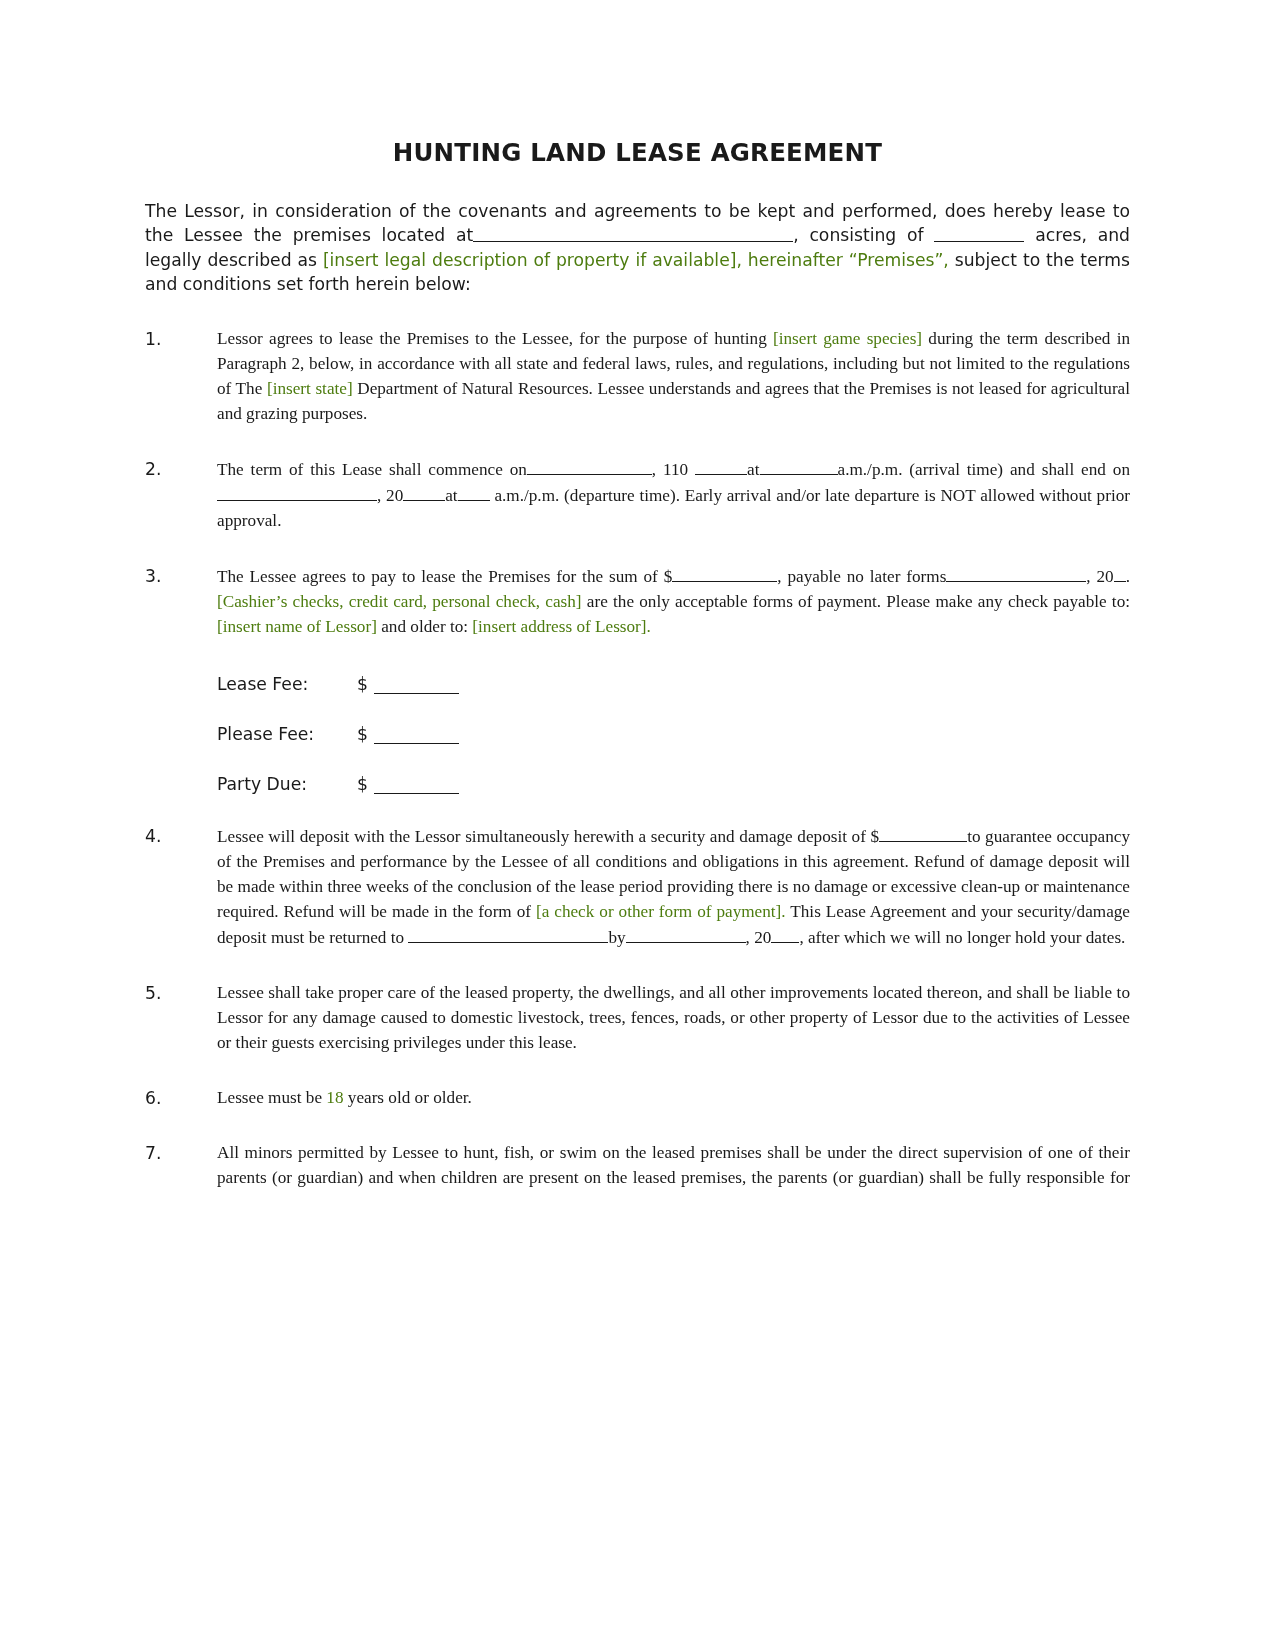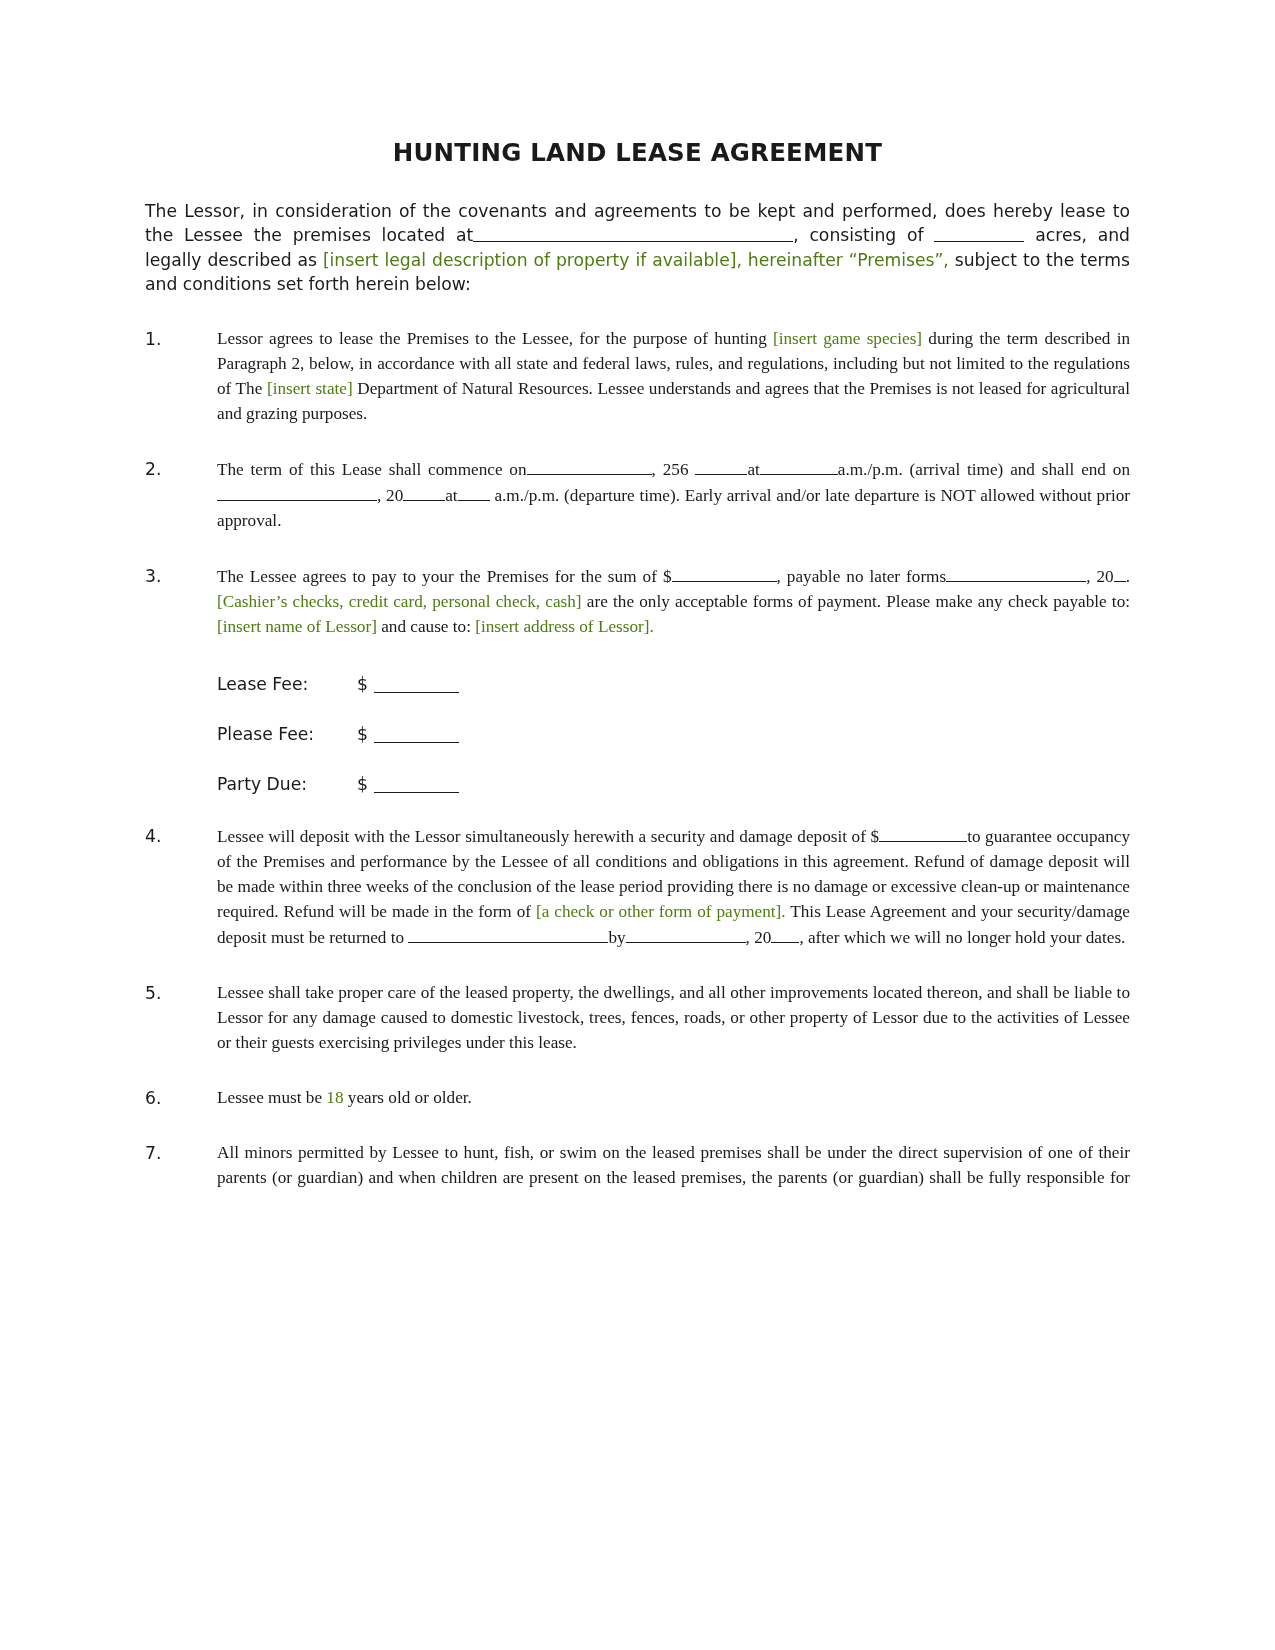--- a/index.html
+++ b/index.html
@@ -87,21 +87,21 @@
   .b-by       { width: 120px; }
   .b-20c      { width: 28px;  }
 
   .fee-rows {
     margin-top: 34px;
     padding-left: 72px;
     font-size: 17.2px;
   }
   .fee-row {
     display: flex;
-    align-items: center;
+    align-items: flex-end;
     margin-bottom: 30px;
   }
   .fee-label { width: 140px; flex: 0 0 140px; }
   .fee-dollar { margin-right: 6px; }
   .b-fee { width: 85px; }
 </style>
 </head>
 <body>
 
 <div class="page">
@@ -126,35 +126,35 @@
       <span class="red">[insert game species]</span>
       <span>during the term described in Paragraph 2, below, in accordance with all state and federal laws, rules, and regulations, including but not limited to the regulations of The</span>
       <span class="red">[insert state]</span>
       <span>Department of Natural Resources. Lessee understands and agrees that the Premises is not leased for agricultural and grazing purposes.</span>
     </div>
   </div>
 
   <div class="numbered">
     <div class="num">2.</div>
     <div class="txt">
-      <span>The term of this Lease shall commence on</span><span class="blank b-commence"></span><span>, 256</span>
+      <span>The term of this Lease shall commence on</span><span class="blank b-commence"></span><span>, 110</span>
       <span class="blank b-201"></span><span>at</span><span class="blank b-attime"></span><span>a.m./p.m. (arrival time) and shall end on</span><span class="blank b-endon"></span><span>, 20</span><span class="blank b-20a"></span><span>at</span><span class="blank b-at2"></span>
       <span>a.m./p.m. (departure time).</span>
       <span>Early arrival and/or late departure is NOT allowed without prior approval.</span>
     </div>
   </div>
 
   <div class="numbered">
     <div class="num">3.</div>
     <div class="txt">
-      <span>The Lessee agrees to pay to your the Premises for the sum of $</span><span class="blank b-sum"></span><span>, payable no later forms</span><span class="blank b-than"></span><span>, 20</span><span class="blank b-20b"></span><span>.</span>
+      <span>The Lessee agrees to pay to lease the Premises for the sum of $</span><span class="blank b-sum"></span><span>, payable no later forms</span><span class="blank b-than"></span><span>, 20</span><span class="blank b-20b"></span><span>.</span>
       <span class="red">[Cashier’s checks, credit card, personal check, cash]</span>
       <span>are the only acceptable forms of payment. Please make any check payable to:</span>
       <span class="red">[insert name of Lessor]</span>
-      <span>and cause to:</span>
+      <span>and older to:</span>
       <span class="red">[insert address of Lessor].</span>
     </div>
   </div>
 
   <div class="fee-rows">
     <div class="fee-row">
       <span class="fee-label">Lease Fee:</span>
       <span class="fee-dollar">$</span>
       <span class="blank b-fee"></span>
     </div>

